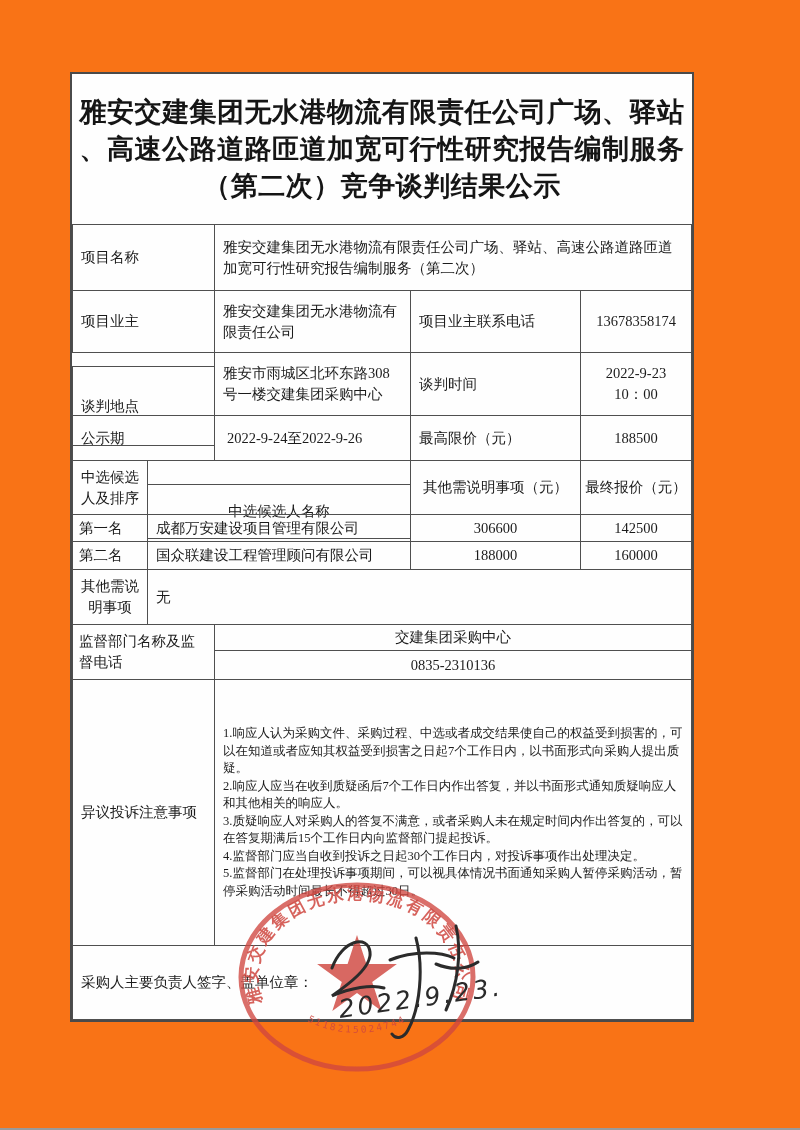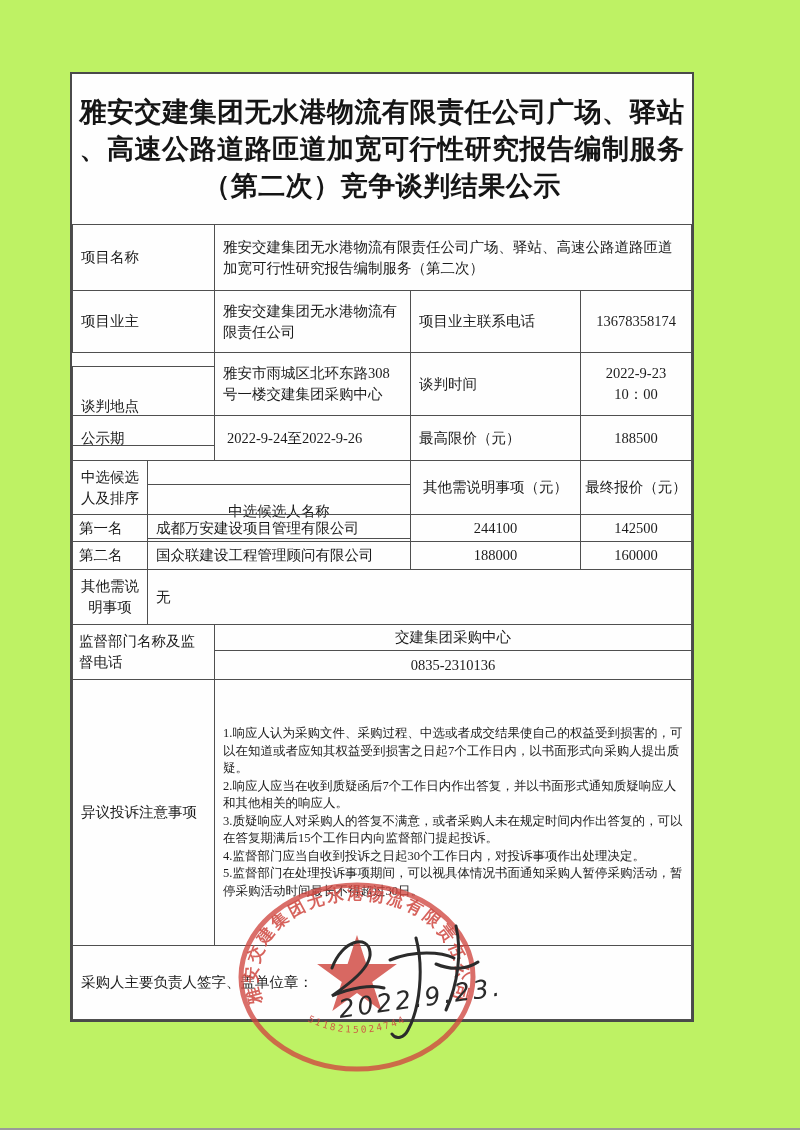--- a/index.html
+++ b/index.html
@@ -1,17 +1,17 @@
 <!DOCTYPE html>
 <html><head>
 <meta charset="utf-8">
 <style>
   html,body{margin:0;padding:0;}
   .page{
-    position:relative;width:800px;height:1130px;background:#bef264;
+    position:relative;width:800px;height:1130px;background:#f97316;
     font-family:"Liberation Serif",serif;color:#1b1b1b;overflow:hidden;
   }
   .frame{
     position:absolute;left:70px;top:72px;width:620px;height:946px;
     border:2px solid #4a4a4a;box-sizing:content-box;background:#fefefe;
   }
   .title{
     position:absolute;left:0;top:0;width:620px;height:150px;
     display:flex;flex-direction:column;justify-content:center;align-items:center;
     font-family:"Liberation Sans",sans-serif;font-weight:bold;
@@ -67,21 +67,21 @@
     <div class="c l" style="left:338px;top:341px;width:171px;height:46px;">最高限价（元）</div>
     <div class="c ctr" style="left:508px;top:341px;width:112px;height:46px;">188500</div>
 
     <div class="c ctr" style="left:0;top:386px;width:76px;height:55px;">中选候选人及排序</div>
     <div class="c ctr" style="left:75px;top:386px;width:264px;height:55px;margin-top:24px;">中选候选人名称</div>
     <div class="c ctr" style="left:338px;top:386px;width:171px;height:55px;">其他需说明事项（元）</div>
     <div class="c ctr" style="left:508px;top:386px;width:112px;height:55px;">最终报价（元）</div>
 
     <div class="c l" style="left:0;top:440px;width:76px;height:28px;padding:3px 6px;">第一名</div>
     <div class="c l" style="left:75px;top:440px;width:264px;height:28px;">成都万安建设项目管理有限公司</div>
-    <div class="c ctr" style="left:338px;top:440px;width:171px;height:28px;">244100</div>
+    <div class="c ctr" style="left:338px;top:440px;width:171px;height:28px;">306600</div>
     <div class="c ctr" style="left:508px;top:440px;width:112px;height:28px;">142500</div>
 
     <div class="c l" style="left:0;top:467px;width:76px;height:29px;padding:3px 6px;">第二名</div>
     <div class="c l" style="left:75px;top:467px;width:264px;height:29px;">国众联建设工程管理顾问有限公司</div>
     <div class="c ctr" style="left:338px;top:467px;width:171px;height:29px;">188000</div>
     <div class="c ctr" style="left:508px;top:467px;width:112px;height:29px;">160000</div>
 
     <div class="c ctr" style="left:0;top:495px;width:76px;height:56px;">其他需说明事项</div>
     <div class="c l" style="left:75px;top:495px;width:545px;height:56px;">无</div>
 

